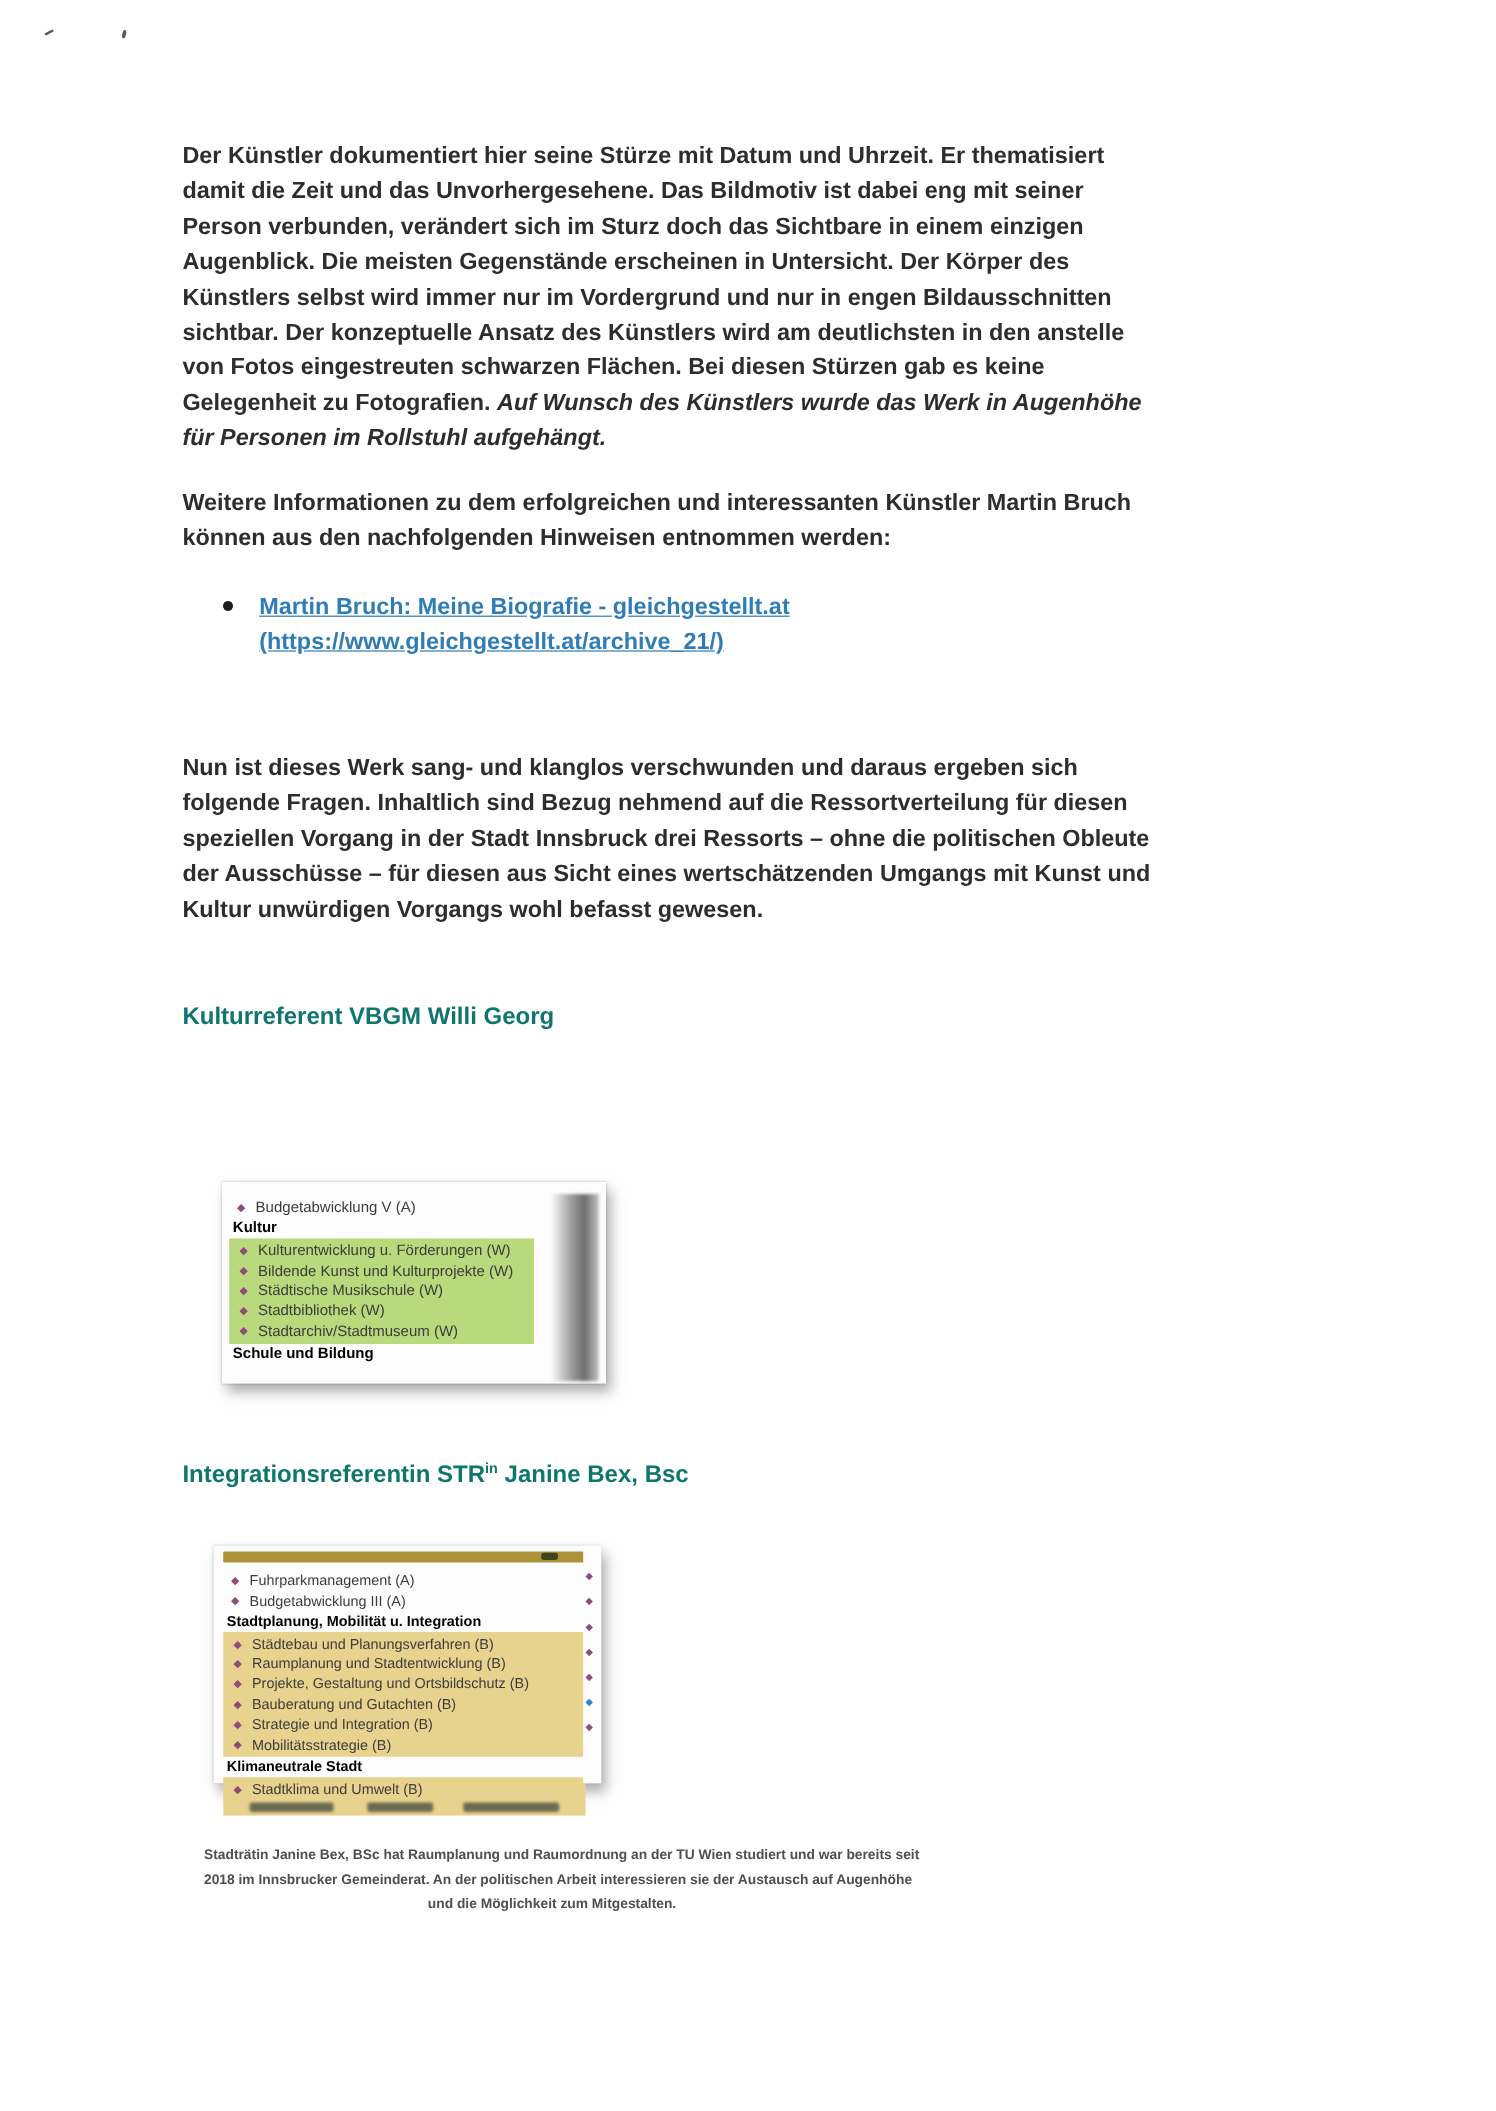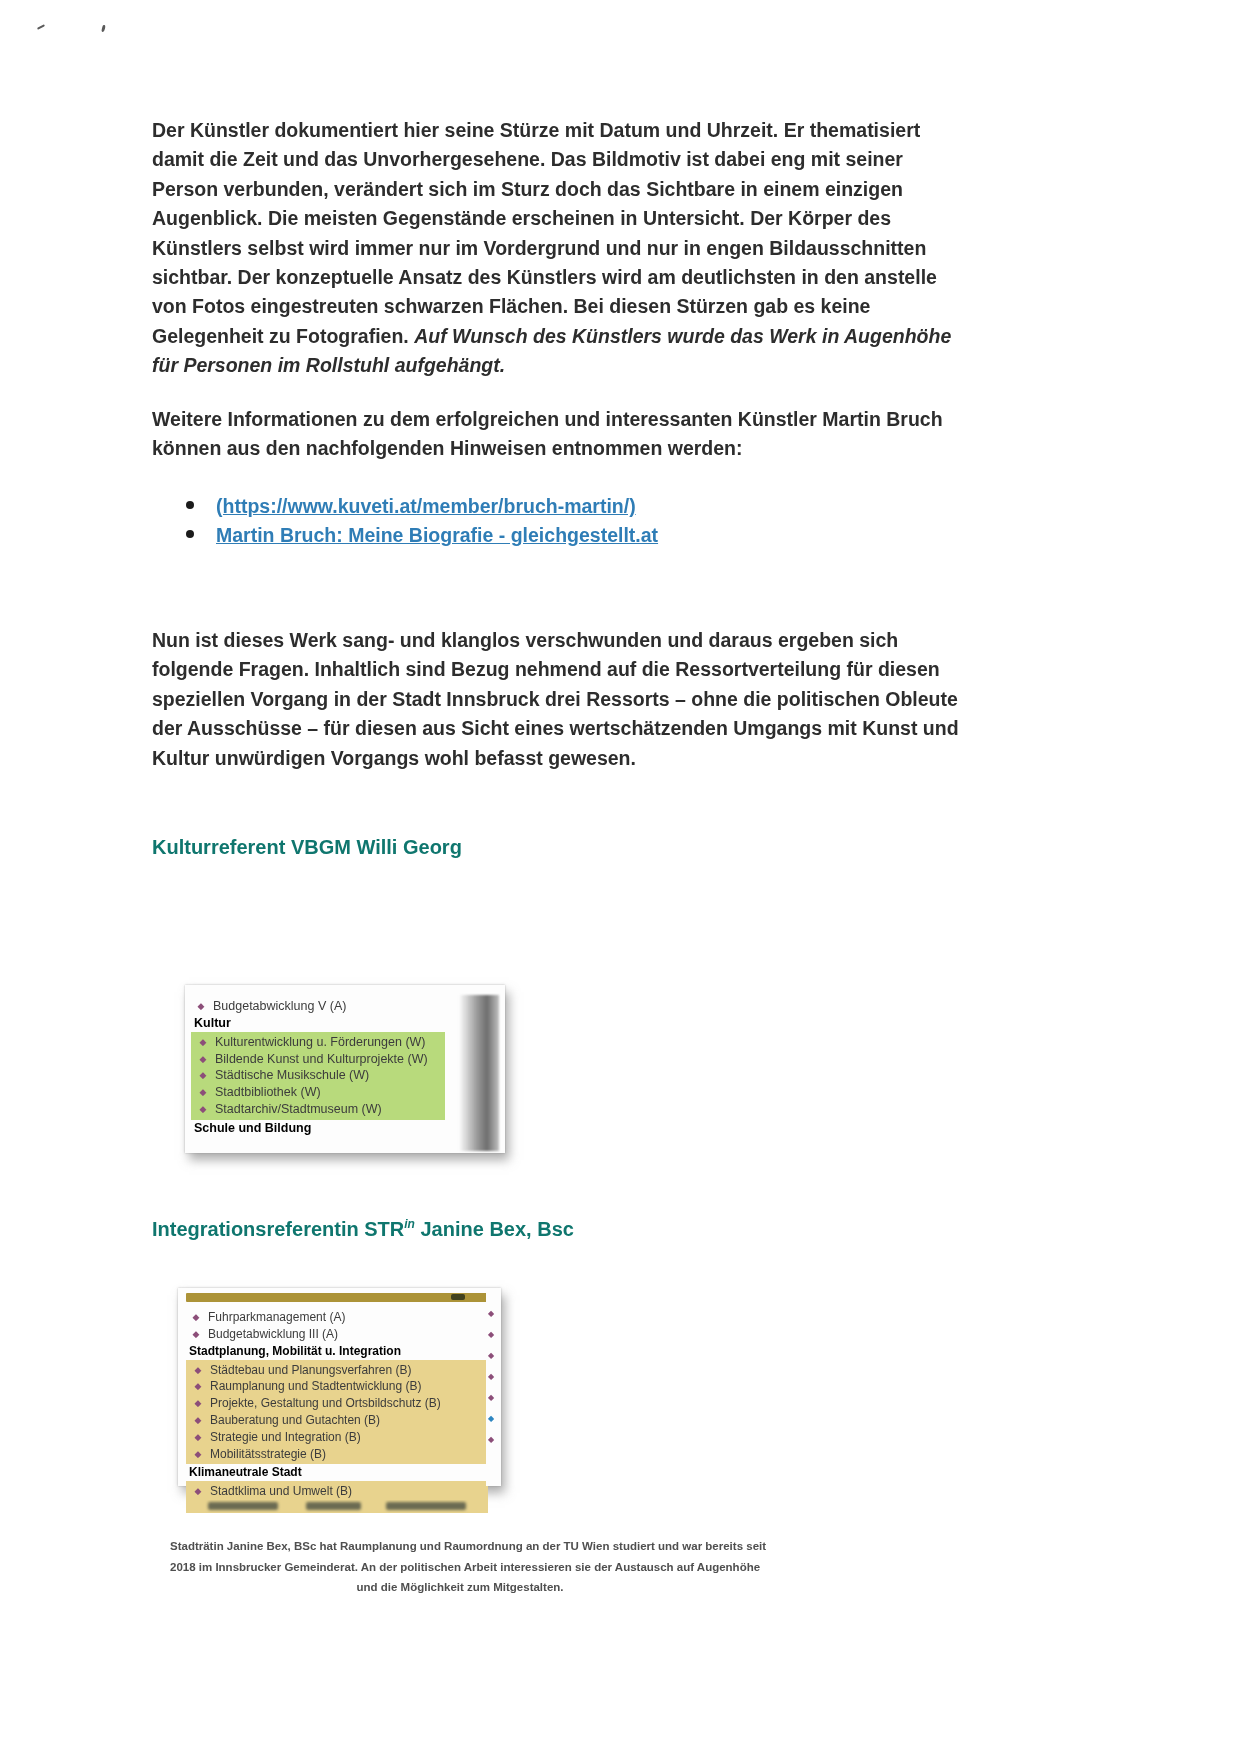--- a/index.html
+++ b/index.html
@@ -9,21 +9,21 @@
   }
   
   .artifact{position:absolute;background:#5a5a5a;border-radius:2px;}
   .artifact.a1{left:37px;top:26px;width:8px;height:2px;transform:rotate(-28deg);}
   .artifact.a2{left:102px;top:25px;width:3px;height:7px;transform:rotate(14deg);border-radius:40% 60% 60% 40%;}
 
   
   .tblock{position:absolute;left:152px;width:818px;font-size:19.5px;line-height:29.4px;font-weight:bold;color:#2d2d2d;}
   .italic{font-style:italic;}
   .heading{position:absolute;left:152px;font-size:20px;font-weight:bold;color:#0f766e;}
-  sup.hsup{font-size:12px;vertical-align:super;line-height:0;font-style:italic;}
+  sup.hsup{font-size:12px;vertical-align:super;line-height:0;}
 
   
   .linklist{position:absolute;left:186px;width:760px;list-style:none;margin:0;padding:0;}
   .linklist li{position:relative;padding-left:30px;margin-bottom:0;}
   .linklist li .bullet{position:absolute;left:0;top:9px;width:8px;height:8px;background:#1c1c1c;border-radius:50%;}
   .linkline{display:block;color:#2f7db6;text-decoration:underline;font-weight:bold;font-size:19.5px;line-height:29.4px;cursor:pointer;}
 
   
   .footer{position:absolute;left:170px;width:580px;font-size:11.5px;line-height:20.5px;font-weight:bold;color:#4f4f4f;}
   .footer div{white-space:nowrap;}
@@ -67,25 +67,25 @@
 
   <div class="tblock" style="top:116px;">
     <span>Der Künstler dokumentiert hier seine Stürze mit Datum und Uhrzeit. Er thematisiert damit die Zeit und das Unvorhergesehene. Das Bildmotiv ist dabei eng mit seiner Person verbunden, verändert sich im Sturz doch das Sichtbare in einem einzigen Augenblick. Die meisten Gegenstände erscheinen in Untersicht. Der Körper des Künstlers selbst wird immer nur im Vordergrund und nur in engen Bildausschnitten sichtbar. Der konzeptuelle Ansatz des Künstlers wird am deutlichsten in den anstelle von Fotos eingestreuten schwarzen Flächen. Bei diesen Stürzen gab es keine Gelegenheit zu Fotografien. </span><span class="italic">Auf Wunsch des Künstlers wurde das Werk in Augenhöhe für Personen im Rollstuhl aufgehängt.</span>
   </div>
 
   <div class="tblock" style="top:405px;">Weitere Informationen zu dem erfolgreichen und interessanten Künstler Martin Bruch können aus den nachfolgenden Hinweisen entnommen werden:</div>
 
   <ul class="linklist" style="top:492px;">
     <li>
       <span class="bullet"></span>
-      <span class="linkline">(https://www.kuveti.at/member/bruch-martin/)</span>
     </li>
     <li>
       <span class="bullet"></span>
       <span class="linkline">Martin Bruch: Meine Biografie - gleichgestellt.at</span>
+      <span class="linkline">(https://www.gleichgestellt.at/archive_21/)</span>
     </li>
   </ul>
 
   <div class="tblock" style="top:626px;">Nun ist dieses Werk sang- und klanglos verschwunden und daraus ergeben sich folgende Fragen. Inhaltlich sind Bezug nehmend auf die Ressortverteilung für diesen speziellen Vorgang in der Stadt Innsbruck drei Ressorts – ohne die politischen Obleute der Ausschüsse – für diesen aus Sicht eines wertschätzenden Umgangs mit Kunst und Kultur unwürdigen Vorgangs wohl befasst gewesen.</div>
 
   <div class="heading" style="top:836px;">Kulturreferent VBGM Willi Georg</div>
 
   <div class="card card1 shotfont">
     <div class="band"></div>
     <div class="inner">

